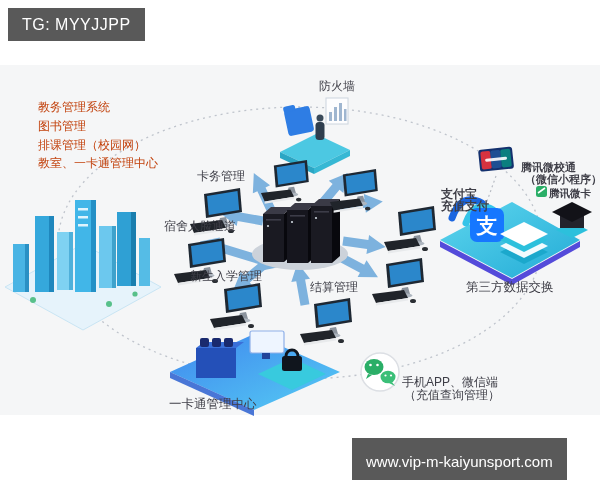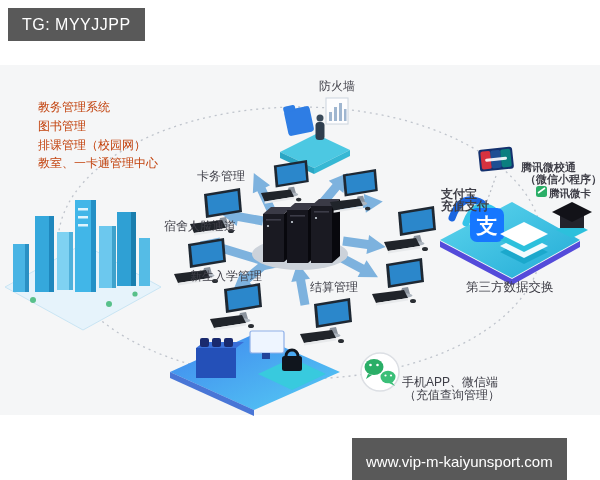--- a/index.html
+++ b/index.html
@@ -223,16 +223,17 @@
   <div class="lbl plain" style="left:190px;top:270px">新生入学管理</div>
   <div class="lbl plain" style="left:310px;top:281px">结算管理</div>
   <div class="lbl" style="left:441px;top:188px">支付宝</div>
   <div class="lbl" style="left:441px;top:200px">充值支付</div>
   <div class="lbl sm" style="left:521px;top:161px">腾讯微校通</div>
   <div class="lbl sm" style="left:525px;top:173px">（微信小程序）</div>
   <div class="lbl xs" style="left:549px;top:188px">腾讯微卡</div>
   <div class="lbl plain" style="left:466px;top:281px;font-size:12.5px">第三方数据交换</div>
   <div class="lbl plain" style="left:402px;top:376px">手机APP、微信端</div>
   <div class="lbl plain" style="left:404px;top:389px">（充值查询管理）</div>
+  <div class="lbl plain" style="left:169px;top:398px;font-size:12.5px">一卡通管理中心</div>
 
   <div class="badge tg">TG: MYYJJPP</div>
   <div class="badge site">www.vip-m-kaiyunsport.com</div>
 </div>
 
 </body></html>

